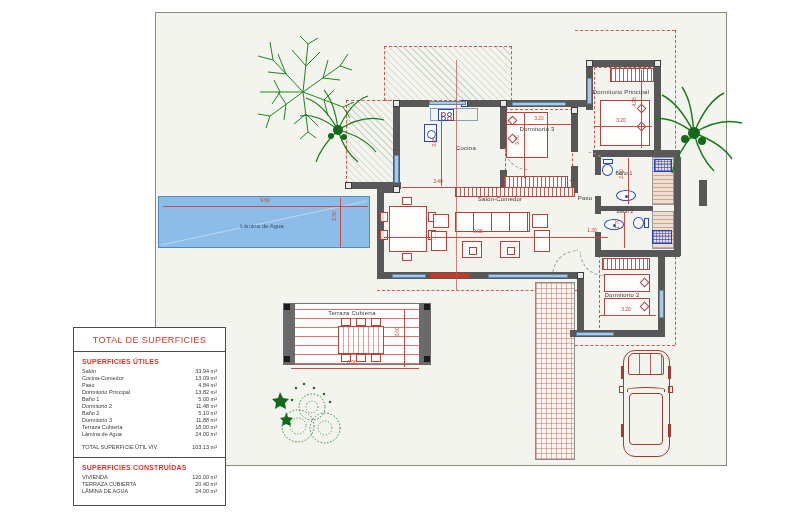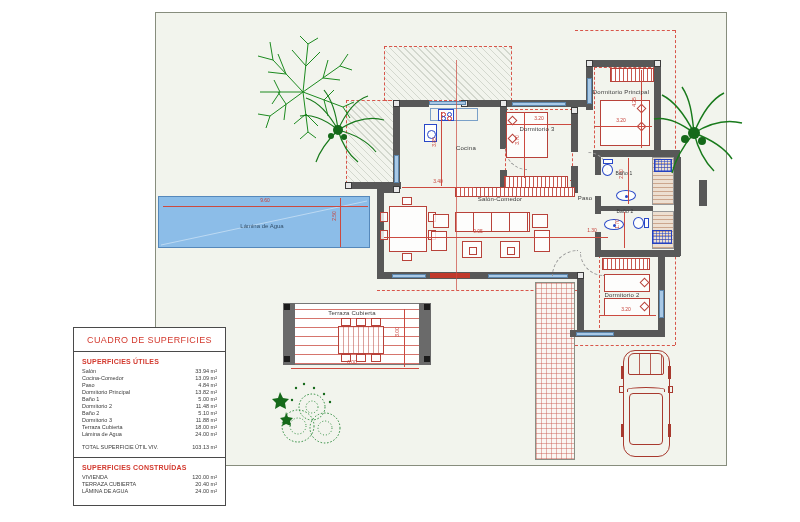--- a/index.html
+++ b/index.html
@@ -306,21 +306,21 @@
   <div class="rl" style="left:537px;top:129px">Dormitorio 3</div>
   <div class="rl" style="left:621px;top:92px">Dormitorio Principal</div>
   <div class="rl" style="left:500px;top:199px">Salón-Comedor</div>
   <div class="rl" style="left:585px;top:198px">Paso</div>
   <div class="rl rls" style="left:624px;top:173px">Baño 1</div>
   <div class="rl rls" style="left:625px;top:211px">Baño 2</div>
   <div class="rl" style="left:622px;top:295px">Dormitorio 2</div>
   <div class="rl" style="left:352px;top:313px">Terraza Cubierta</div>
 
   <div class="stable">
-    <div class="stitle">CUADRO DE SUPERFICIES</div>
+    <div class="stitle">TOTAL DE SUPERFICIES</div>
     <div class="sline"></div>
     <div class="shead">SUPERFICIES ÚTILES</div>
     <div class="srow">
         <span>Salón</span>
         <span>33.94 m²</span>
       </div>
     <div class="srow">
         <span>Cocina-Comedor</span>
         <span>13.09 m²</span>
       </div>

